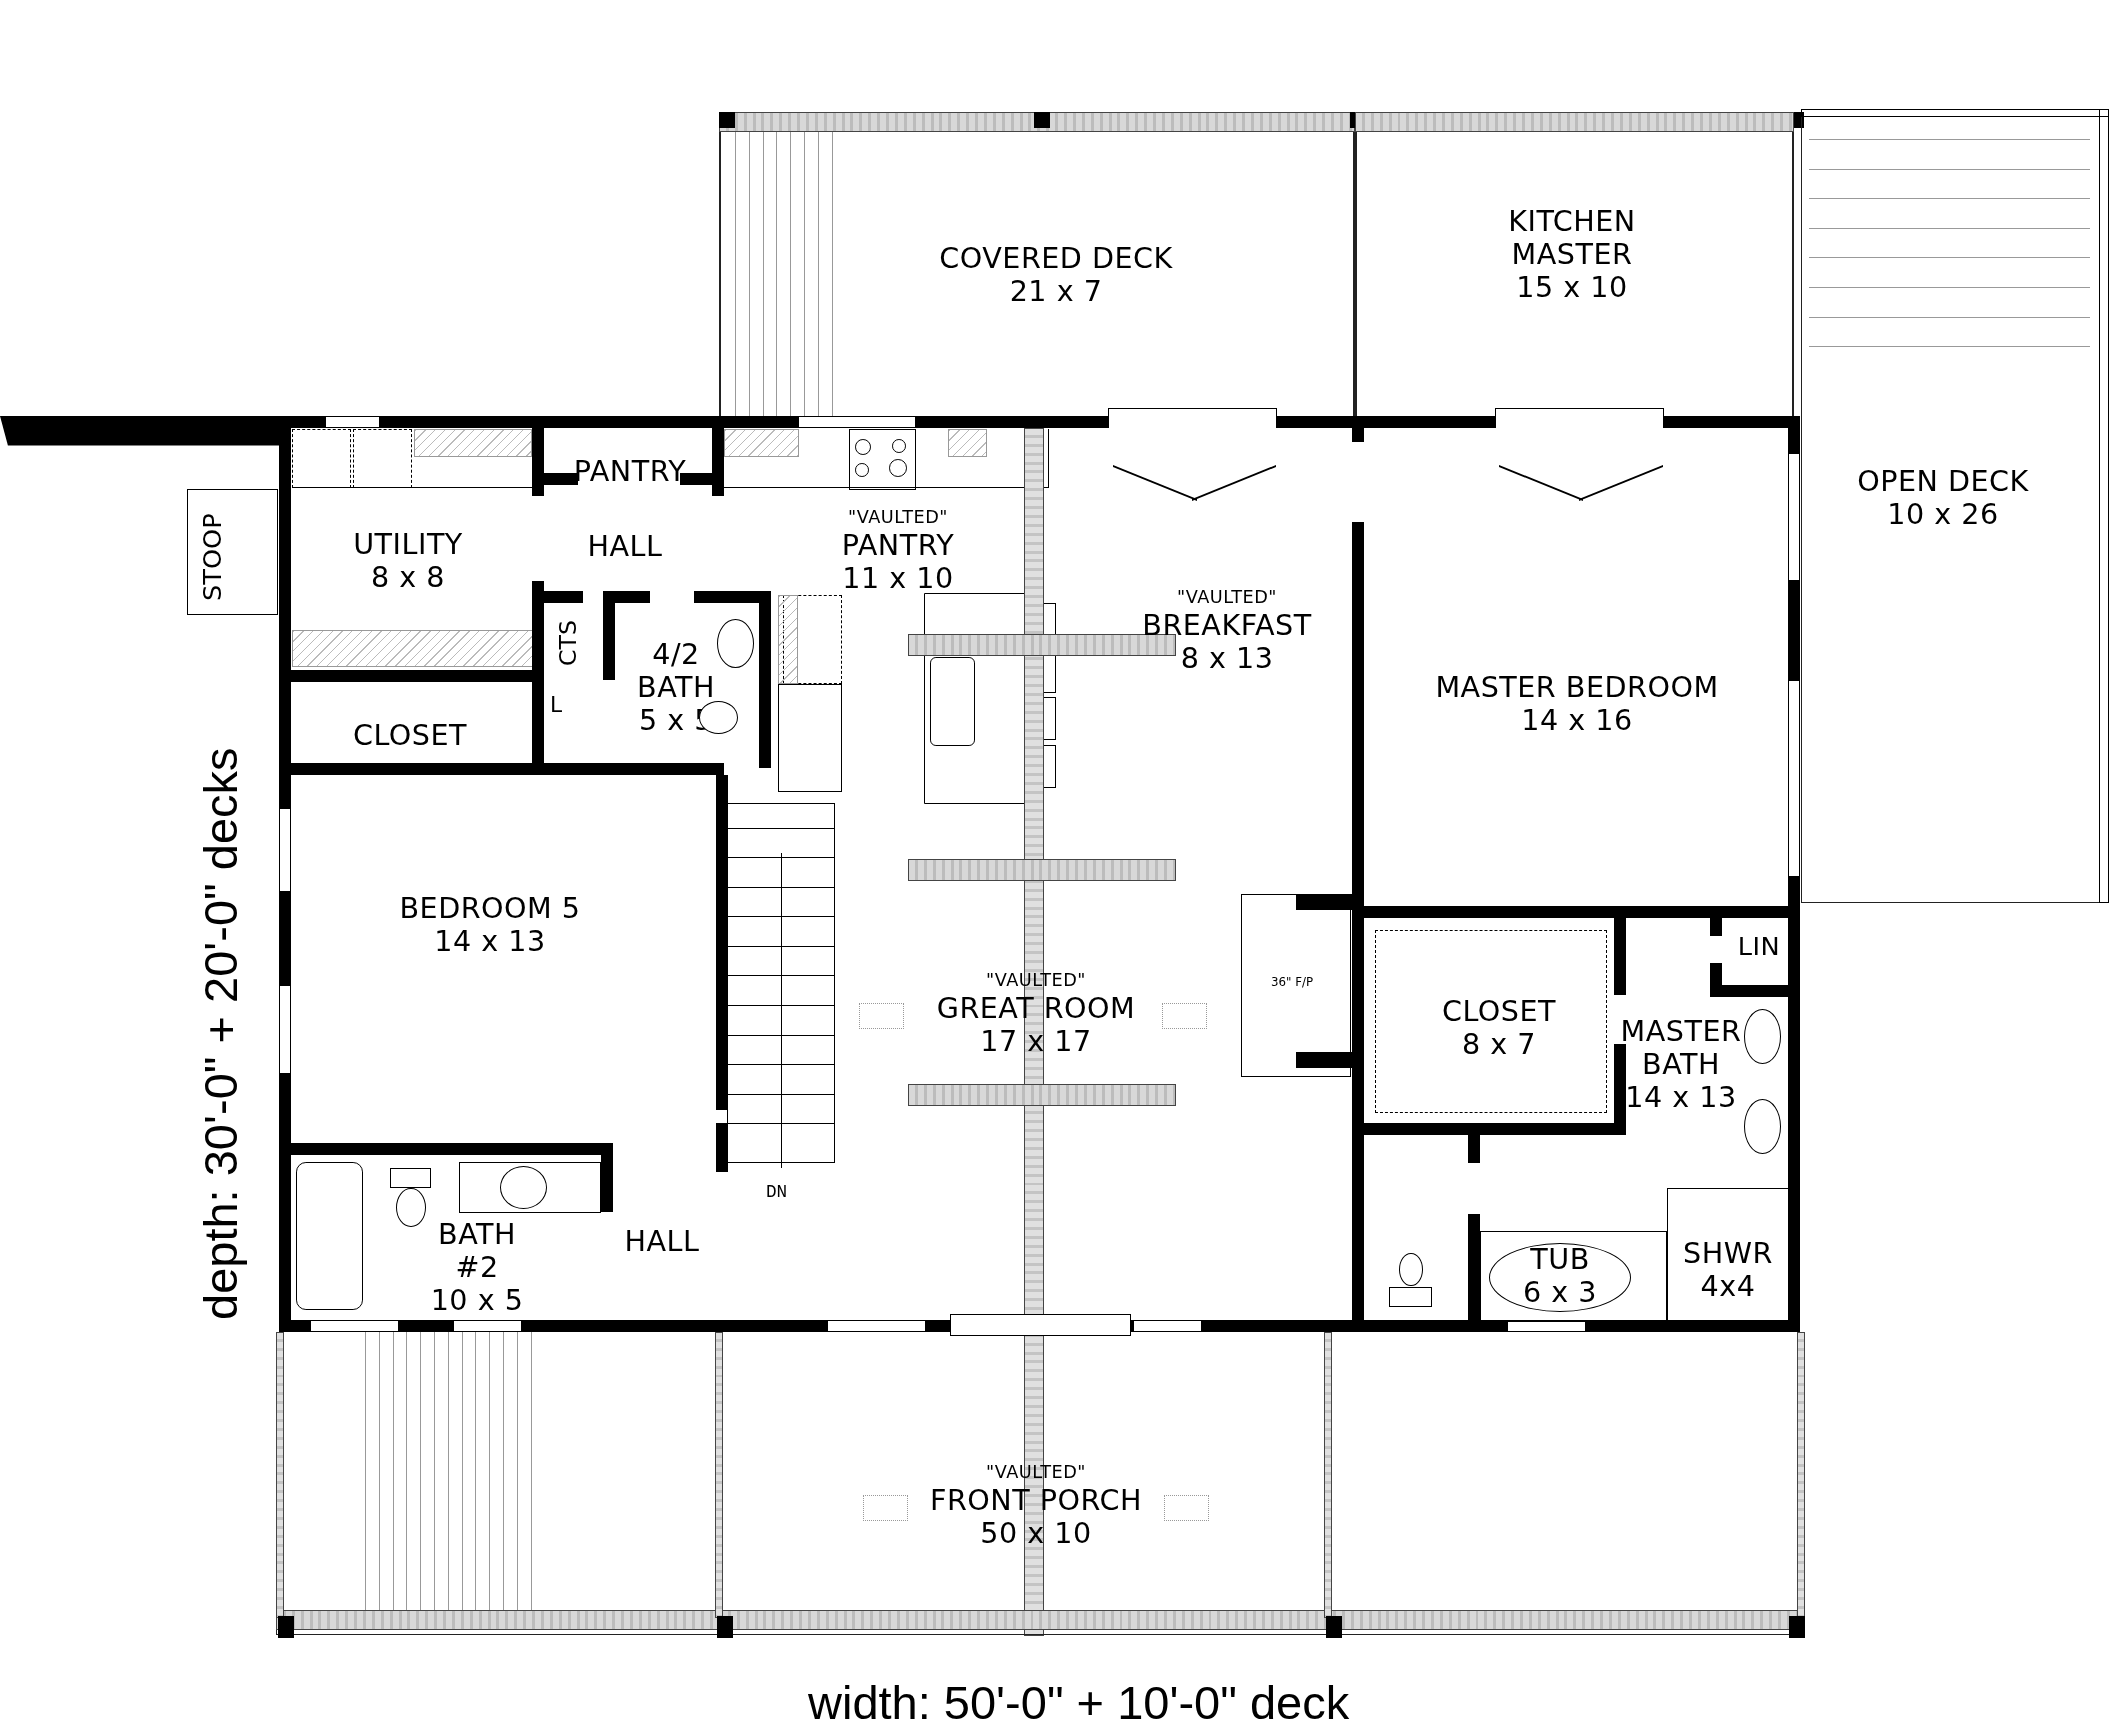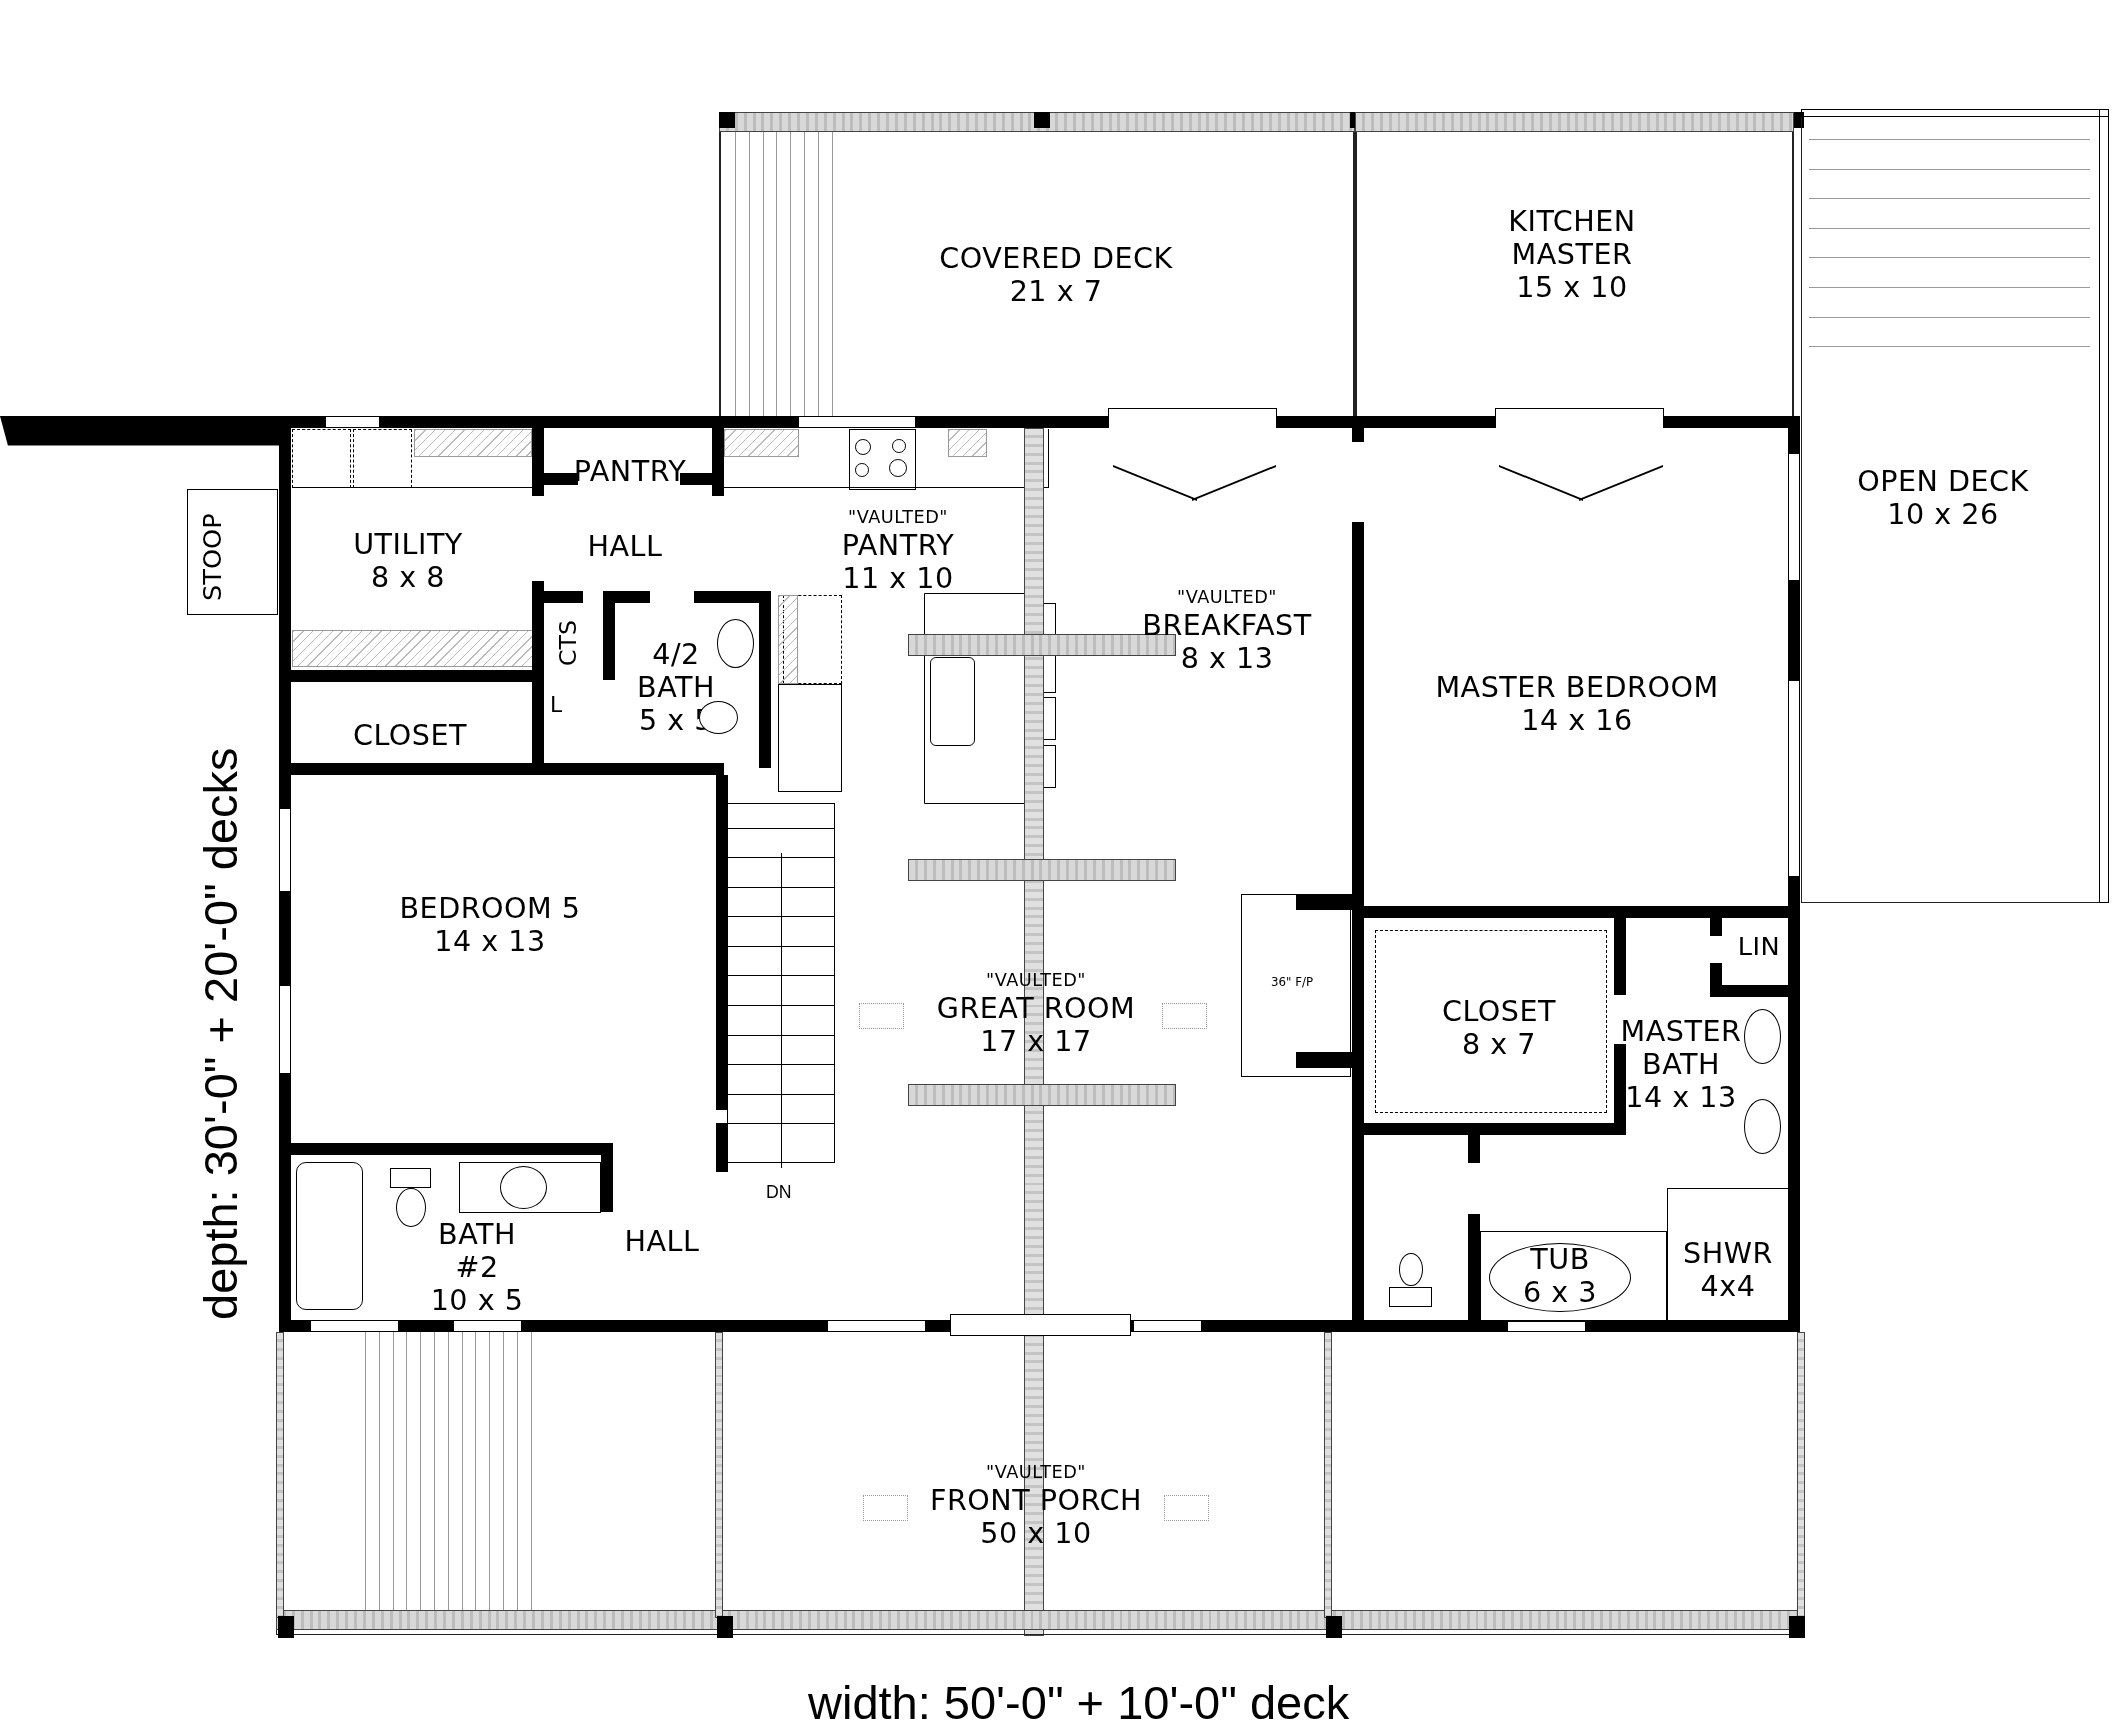--- a/index.html
+++ b/index.html
@@ -244,21 +244,21 @@
   <div class="stair-tread" style="top:112px;"></div>
   <div class="stair-tread" style="top:142px;"></div>
   <div class="stair-tread" style="top:171px;"></div>
   <div class="stair-tread" style="top:201px;"></div>
   <div class="stair-tread" style="top:231px;"></div>
   <div class="stair-tread" style="top:260px;"></div>
   <div class="stair-tread" style="top:290px;"></div>
   <div class="stair-tread" style="top:319px;"></div>
   <div class="abs" style="left:53px;top:49px;width:1px;height:315px;background:#000;"></div>
 </div>
-<div class="abs" style="left:766px;top:1182px;font-family:Liberation Sans, sans-serif;font-size:17.7px;">DN</div>
+<div class="abs" style="left:766px;top:1182px;font-family:Liberation Mono, monospace;font-size:17.7px;">DN</div>
 
 <div class="wall" style="left:601px;top:1143px;width:11.8px;height:69px;"></div>
 <div class="thin" style="left:296px;top:1162px;width:67px;height:148px;border-radius:9.9px;"></div>
 <div class="thin" style="left:390px;top:1168px;width:41px;height:19.7px;"></div>
 <div class="fixture-circle" style="left:396px;top:1188px;width:29.6px;height:39px;"></div>
 <div class="thin" style="left:459px;top:1162px;width:142px;height:51px;"></div>
 <div class="fixture-circle" style="left:500px;top:1166px;width:47px;height:43px;"></div>
 <div class="label" style="left:477px;top:1218px;">
   <span class="dim">BATH</span>
   <span class="dim">#2</span>

